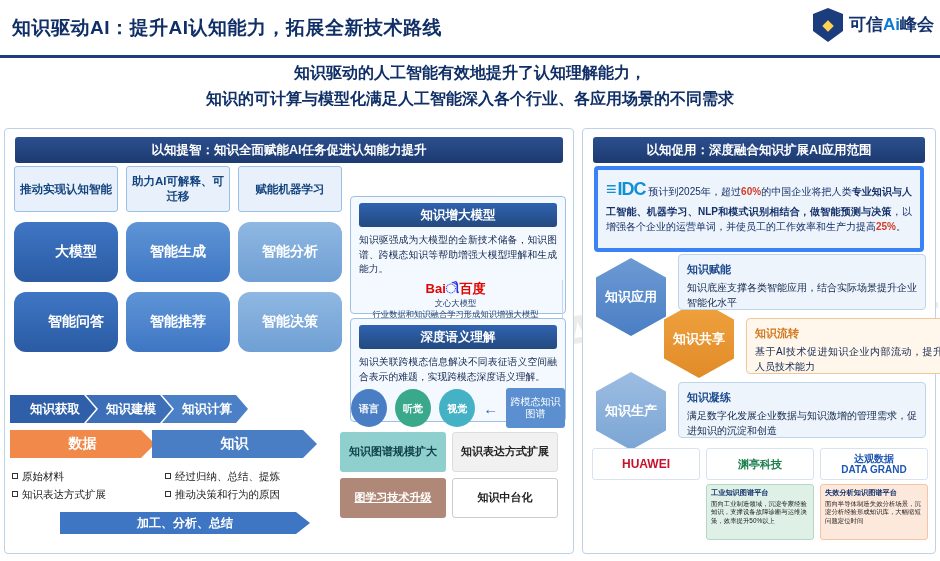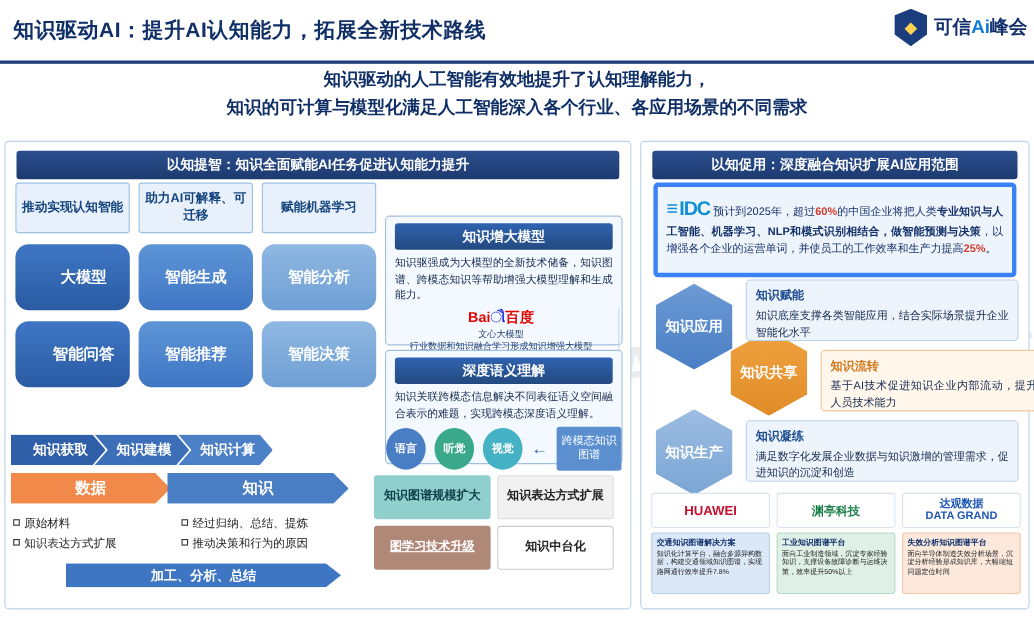--- a/index.html
+++ b/index.html
@@ -330,24 +330,20 @@
   <span>基于AI技术促进知识企业内部流动，提升人员技术能力</span>
 </div>
 <div class="rbox rb-3">
   <span class="rt">知识凝练</span>
   <span>满足数字化发展企业数据与知识激增的管理需求，促进知识的沉淀和创造</span>
 </div>
 
 <div class="vendors">
   <div class="vend">
     <div class="vend-logo vl-huawei">HUAWEI</div>
-    <div class="vend-cap cap-blue">
-      <span class="ct">交通知识图谱解决方案</span>
-      <span>知识化计算平台，融合多源异构数据，构建交通领域知识图谱，实现路网通行效率提升7.8%</span>
-    </div>
   </div>
   <div class="vend">
     <div class="vend-logo vl-yuanting">渊亭科技</div>
     <div class="vend-cap cap-green">
       <span class="ct">工业知识图谱平台</span>
       <span>面向工业制造领域，沉淀专家经验知识，支撑设备故障诊断与运维决策，效率提升50%以上</span>
     </div>
   </div>
   <div class="vend">
     <div class="vend-logo vl-datagrand">

